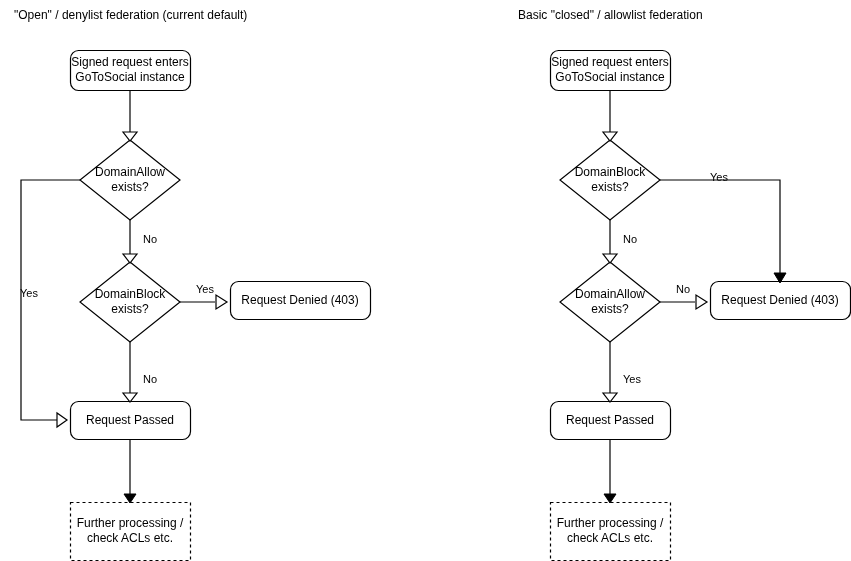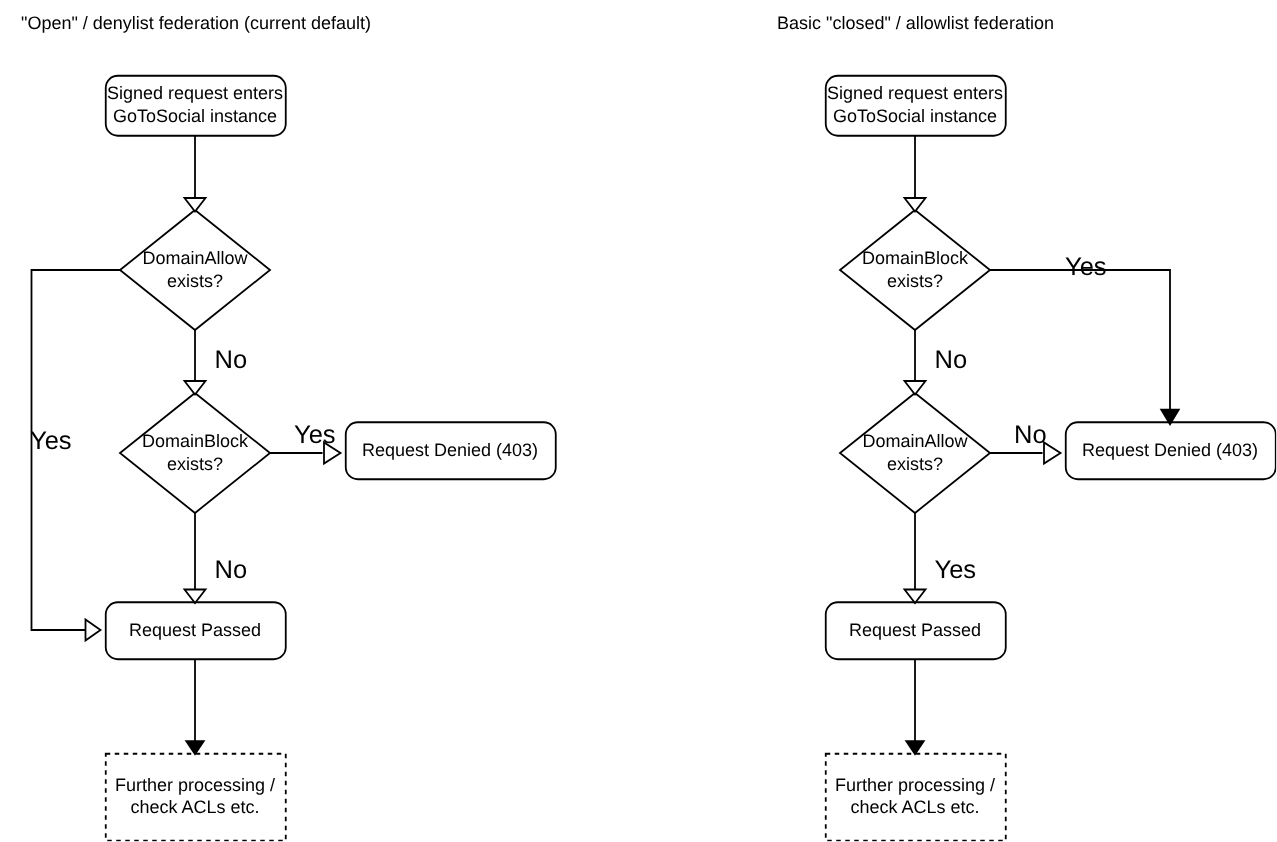--- a/index.html
+++ b/index.html
@@ -61,21 +61,21 @@
     position: absolute;
     font-size: 12px;
     line-height: 15px;
     color: #000000;
     text-align: center;
     white-space: pre-line;
     pointer-events: none;
   }
   .edge-label {
     position: absolute;
-    font-size: 17px;
+    font-size: 11px;
     line-height: 13px;
     color: #000000;
     white-space: nowrap;
   }
 </style>
 </head>
 <body>
 
 <div id="canvas">
 

